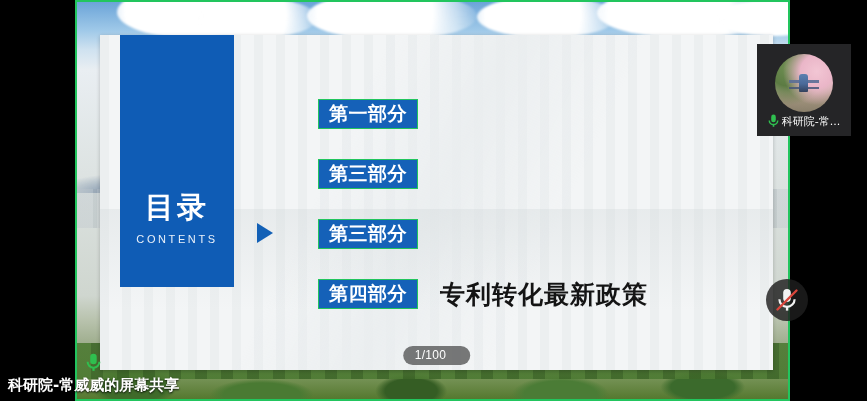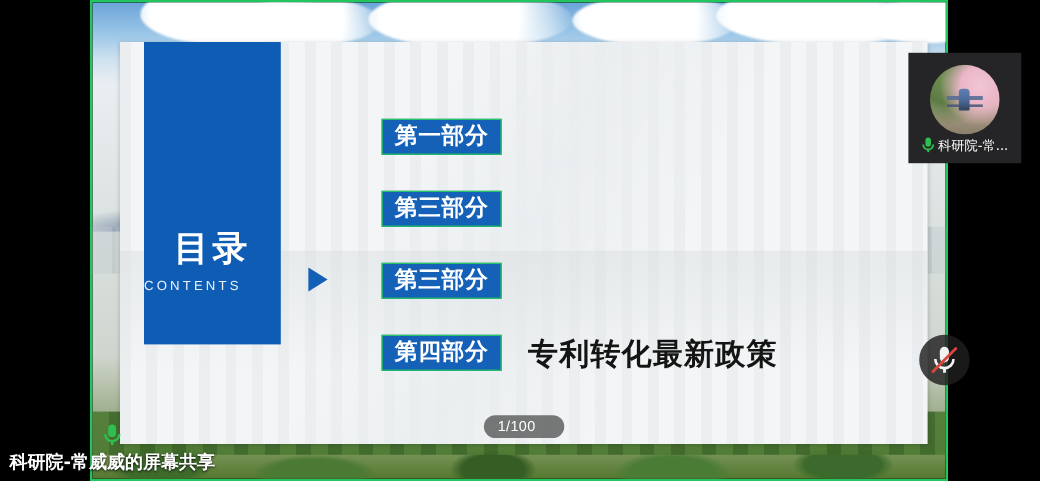--- a/index.html
+++ b/index.html
@@ -150,21 +150,21 @@
     font-size: 29px;
     font-weight: 700;
     letter-spacing: 3px;
     line-height: 1;
     font-family: "DejaVu Sans", "Liberation Sans", sans-serif;
   }
   .toc-sub {
     position: absolute;
     left: 0; right: 0;
     top: 198px;
-    text-align: left;
+    text-align: center;
     color: #eaf1fa;
     font-size: 11px;
     letter-spacing: 2.6px;
     font-weight: 400;
   }
 
   .play-arrow {
     position: absolute;
     left: 157px;   
     top: 188px;

